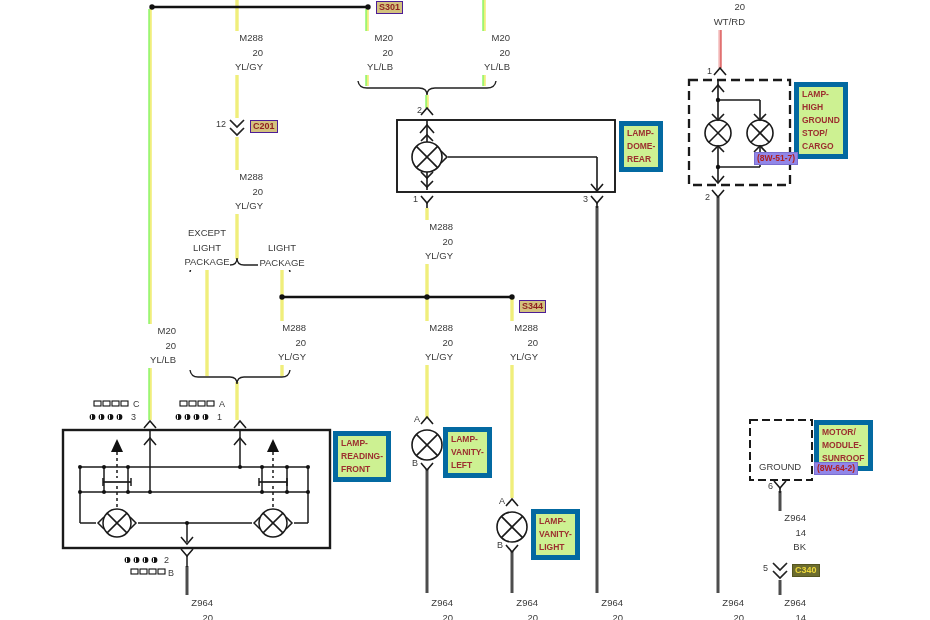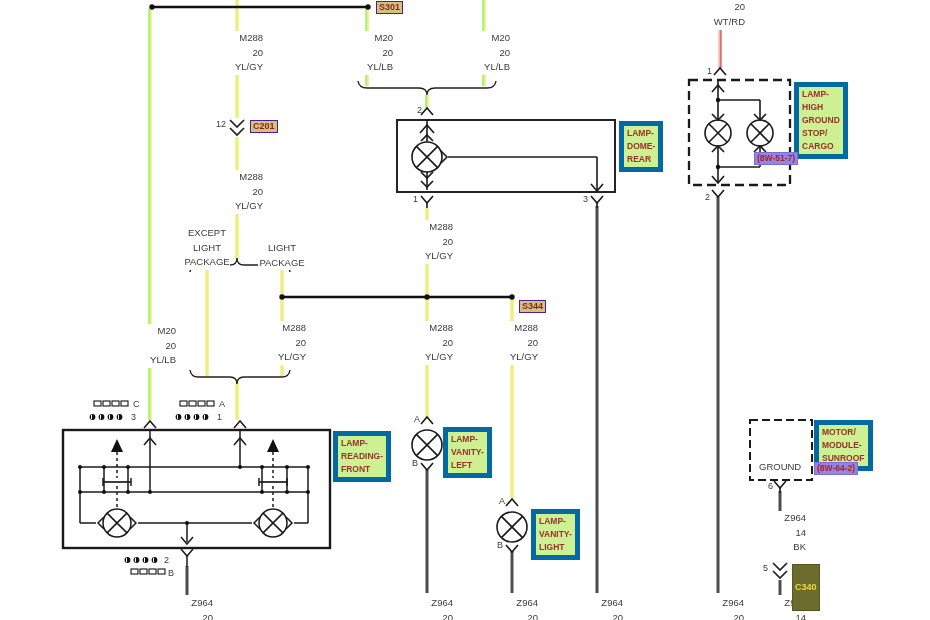--- a/index.html
+++ b/index.html
@@ -12,21 +12,21 @@
       font:9.5px/14.5px "Liberation Sans",sans-serif;color:#3a3a3a;z-index:3;}
   .pin{position:absolute;width:16px;font:9px/10px "Liberation Sans",sans-serif;
        color:#3a3a3a;z-index:3;}
   .pin.r{text-align:right;}
   .clabel{position:absolute;background:#cdf192;border:5px solid #0369a1;padding:1px 3px;
           font:bold 8.5px/13px "Liberation Sans",sans-serif;color:#9c2f2f;z-index:3;}
   .rlabel{position:absolute;background:#9186e8;border:1px solid #7a6fd0;padding:0 2px;
           font:bold 8.5px/11px "Liberation Sans",sans-serif;color:#b02020;z-index:3;}
   .stag{position:absolute;background:#d3c27e;border:1px solid #4c1d95;padding:0 2px;
         font:bold 9px/11px "Liberation Sans",sans-serif;color:#8f1f1f;z-index:3;}
-  .ctag-dark{position:absolute;background:#6c6c2e;border:1px solid #55551f;padding:17px 2px;
+  .ctag-dark{position:absolute;background:#6c6c2e;border:1px solid #55551f;padding:0 2px;
         font:bold 9px/11px "Liberation Sans",sans-serif;color:#eed83a;z-index:3;}
   .ground{position:absolute;font:9.5px/11px "Liberation Sans",sans-serif;color:#3a3a3a;z-index:3;text-align:right;}
 </style>
 </head>
 <body>
 
 <div class="stage">
 
 <svg width="930" height="620" viewBox="0 0 930 620">
 

